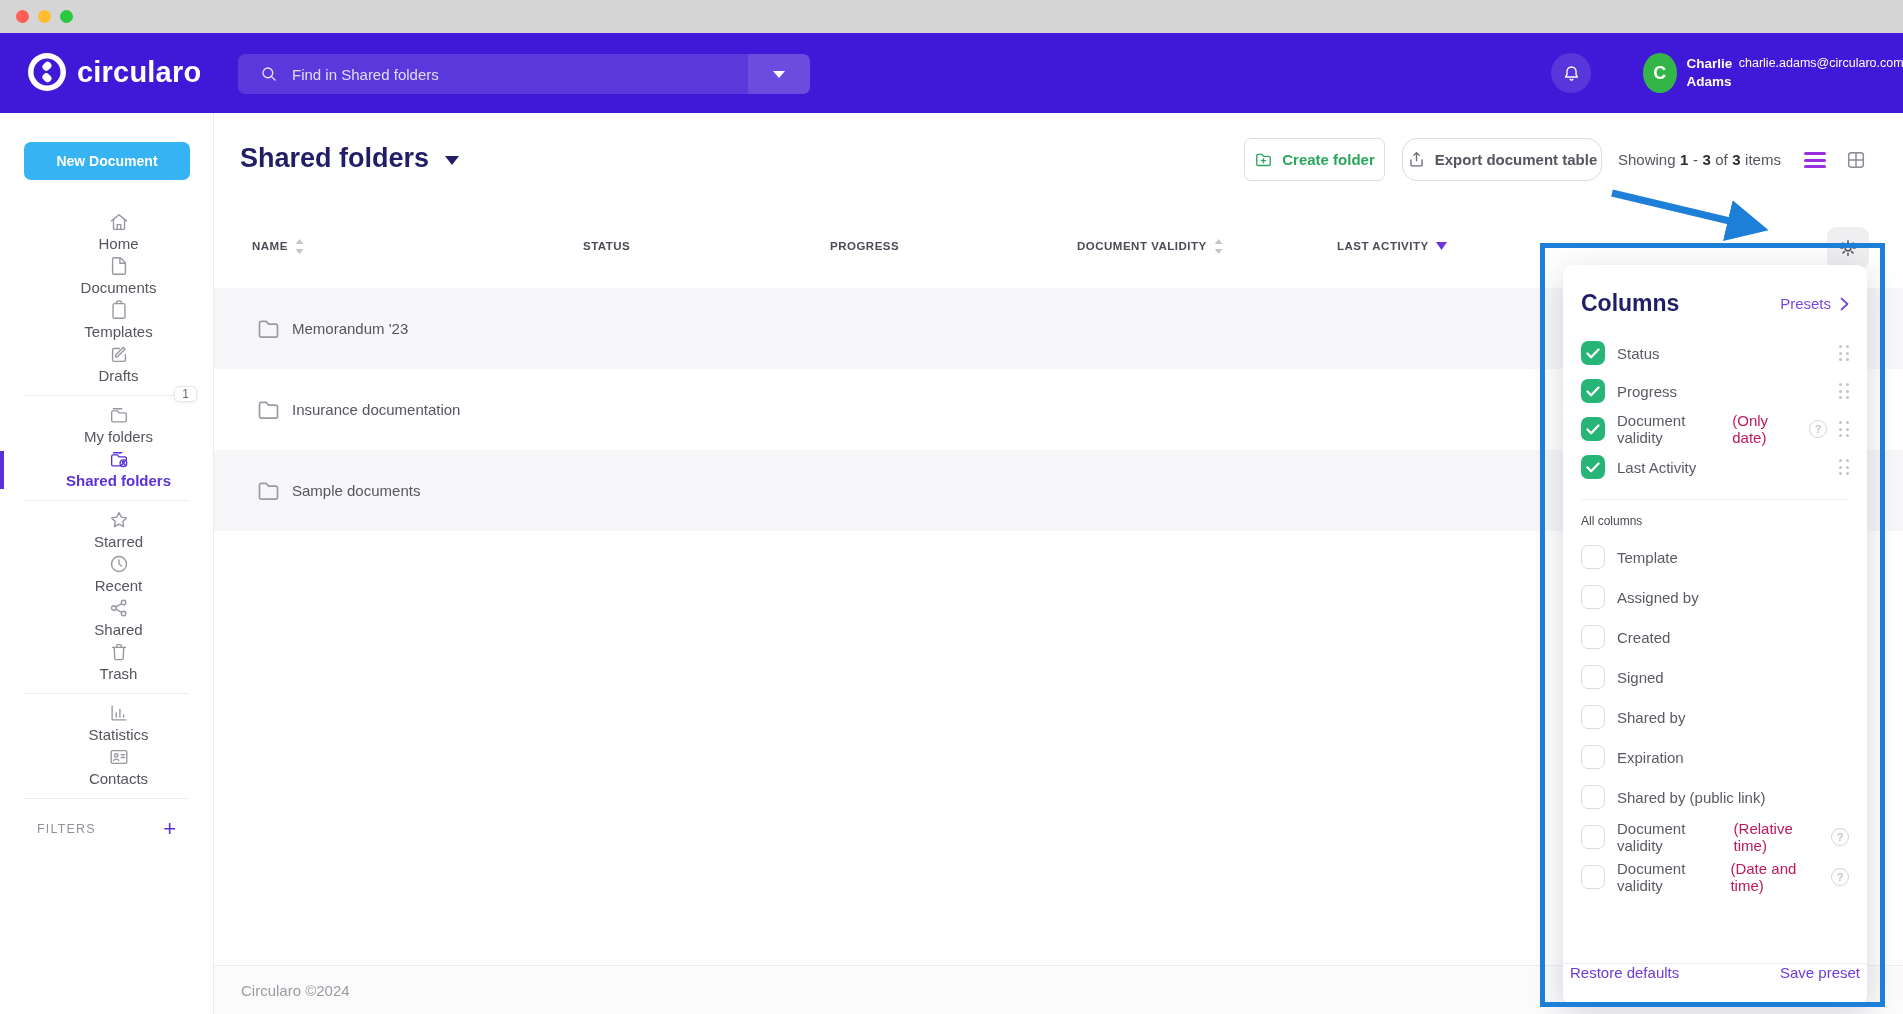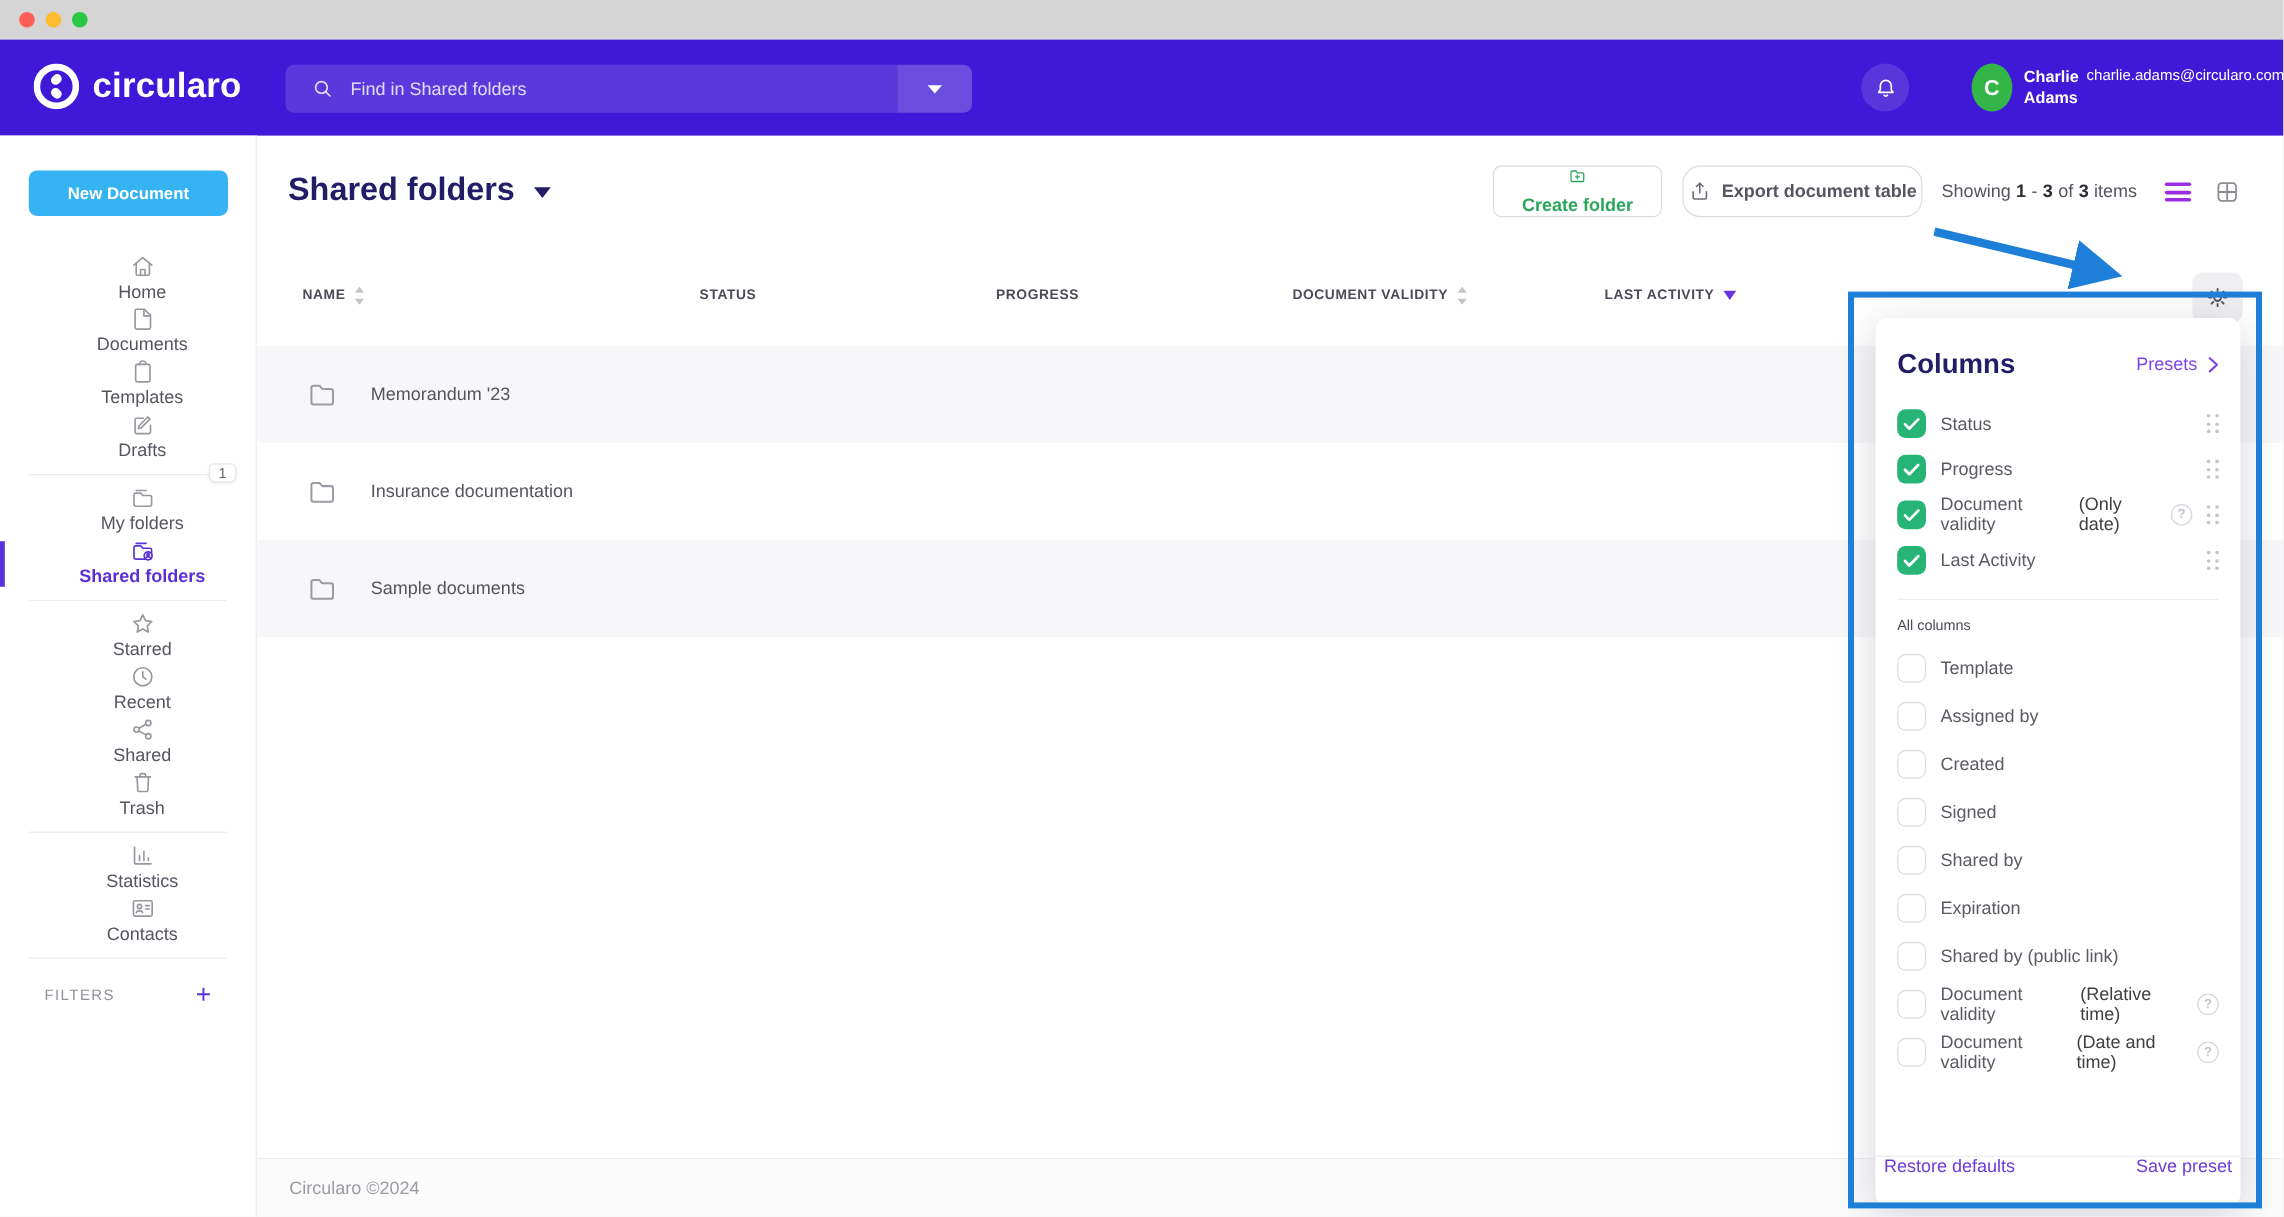--- a/index.html
+++ b/index.html
@@ -43,52 +43,52 @@
   .badge { margin-left:auto; margin-right:16px; min-width:23px; height:21px; padding:0 5px; background:#fff; border:1px solid #e6e6ec; box-shadow:0 1px 3px rgba(0,0,0,.07); border-radius:5px; font-size:12px; color:#66666e; display:flex; align-items:center; justify-content:center; }
   .nav-div { height:1px; background:#ececf0; margin:8px 24px; }
   .filters { display:flex; align-items:center; padding:0 37px; height:44px; }
   .filters-label { font-size:12.5px; letter-spacing:1.2px; color:#90909a; }
   .filters-add { margin-left:auto; color:#5a30d8; font-size:22px; font-weight:400; cursor:pointer; line-height:1; }
 
   
   .page-title { position:absolute; left:240px; top:143px; display:flex; align-items:center; gap:16px; font-size:27px; font-weight:800; color:#221d66; cursor:pointer; }
   .caret-navy { width:0; height:0; border-left:7px solid transparent; border-right:7px solid transparent; border-top:9px solid #221d66; margin-top:4px; }
   .btn { position:absolute; top:138px; height:43px; background:#fff; border:1px solid #dcdce2; border-radius:7px; display:flex; align-items:center; justify-content:center; gap:9px; font-size:15px; font-weight:600; font-family:inherit; cursor:pointer; }
-  .btn-create { left:1244px; width:141px; color:#2aa65c;flex-direction:column; }
+  .btn-create { left:1244px; width:141px; color:#2aa65c; }
   .btn-export { left:1402px; width:200px; color:#55555f;border-radius:15px; }
   .showing { position:absolute; left:1618px; top:138px; height:43px; display:flex; align-items:center; gap:4.5px; font-size:15px; color:#55555f; }
   .showing b { color:#2c2c34; }
   .view-ico { position:absolute; top:149px; width:22px; height:22px; cursor:pointer; display:flex; flex-direction:column; justify-content:center; gap:3.5px; }
   .view-list { left:1804px; }
   .view-list i { display:block; height:3px; border-radius:2px; background:#9b2fe0; }
   .view-grid { left:1845px; }
 
   .table-head { position:absolute; left:252px; top:228px; right:80px; height:36px; display:flex; align-items:center; }
   .col { display:flex; align-items:center; gap:7px; font-size:11.5px; font-weight:700; letter-spacing:.5px; color:#4b4b58; cursor:pointer; }
   .col:nth-child(1){ width:331px; } .col:nth-child(2){ width:247px; } .col:nth-child(3){ width:247px; } .col:nth-child(4){ width:260px; } .col:nth-child(5){ flex:1; }
   .gear-btn { position:absolute; left:1827px; top:227px; width:42px; height:42px; border-radius:9px; background:#efeff1; display:flex; align-items:center; justify-content:center; cursor:pointer; z-index:2; }
 
   .rows { position:absolute; left:214px; right:0; top:288px; }
-  .row { height:81px; display:flex; align-items:center; padding-left:41px; gap:27px; font-size:15px; color:#55555e; cursor:pointer; }
+  .row { height:81px; display:flex; align-items:center; padding-left:41px; gap:10px; font-size:15px; color:#55555e; cursor:pointer; }
   .row:nth-child(odd) { background:#f7f7f9; }
 
   .page-foot { position:absolute; left:214px; right:0; bottom:0; height:49px; background:#fbfbfc; border-top:1px solid #ededf0; display:flex; align-items:center; padding-left:27px; font-size:15px; color:#9b9ba3; }
 
   
   .panel { position:absolute; left:1563px; top:265px; width:304px; height:740px; background:#fff; border-radius:10px; box-shadow:0 8px 34px rgba(35,35,70,.18); z-index:5; overflow:hidden; }
   .panel-head { display:flex; align-items:center; justify-content:space-between; padding:25px 18px 17px 18px; }
   .panel-title { font-size:23px; font-weight:800; color:#221d66; }
   .presets { display:flex; align-items:center; gap:9px; font-size:15px; color:#7b46e6; cursor:pointer; }
   .chk-row { display:flex; align-items:center; height:38px; padding:0 18px; gap:12px; }
   .unchk .chk-row { height:40px; }
   .cb { width:24px; height:24px; border-radius:7px; flex:none; display:flex; align-items:center; justify-content:center; cursor:pointer; }
   .cb.on { background:#26b577; }
   .cb.off { background:#fff; border:1.5px solid #dcdce2; }
   .chk-label { font-size:15px; color:#5a5a64; }
-  .chk-suffix { font-size:15px; color:#404040; }
+  .chk-suffix { font-size:15px; color:#be185d; }
   .help { width:18px; height:18px; border-radius:50%; border:1.5px solid #d6d6dc; color:#c2c2c8; font-size:11px; font-weight:700; display:flex; align-items:center; justify-content:center; cursor:pointer; flex:none; }
   .help::before { content:'?'; }
   .drag { margin-left:auto; display:grid; grid-template-columns:repeat(2,3px); grid-auto-rows:3px; gap:3.5px 4px; cursor:grab; }
   .drag i { width:3px; height:3px; background:#c3c3ca; border-radius:50%; }
   .panel-div { height:1px; background:#ececf0; margin:13px 18px 12px; }
   .all-label { padding:2px 18px 9px; font-size:12px; color:#4a4a54; }
   .panel-foot { position:absolute; left:0; right:0; bottom:0; height:42px; background:#fff; border-top:1px solid #ececf0; display:flex; align-items:flex-start; justify-content:space-between; padding:0 7px; z-index:3; }
   .panel-foot span { font-size:15px; color:#6e3bd9; cursor:pointer; }
 
   

